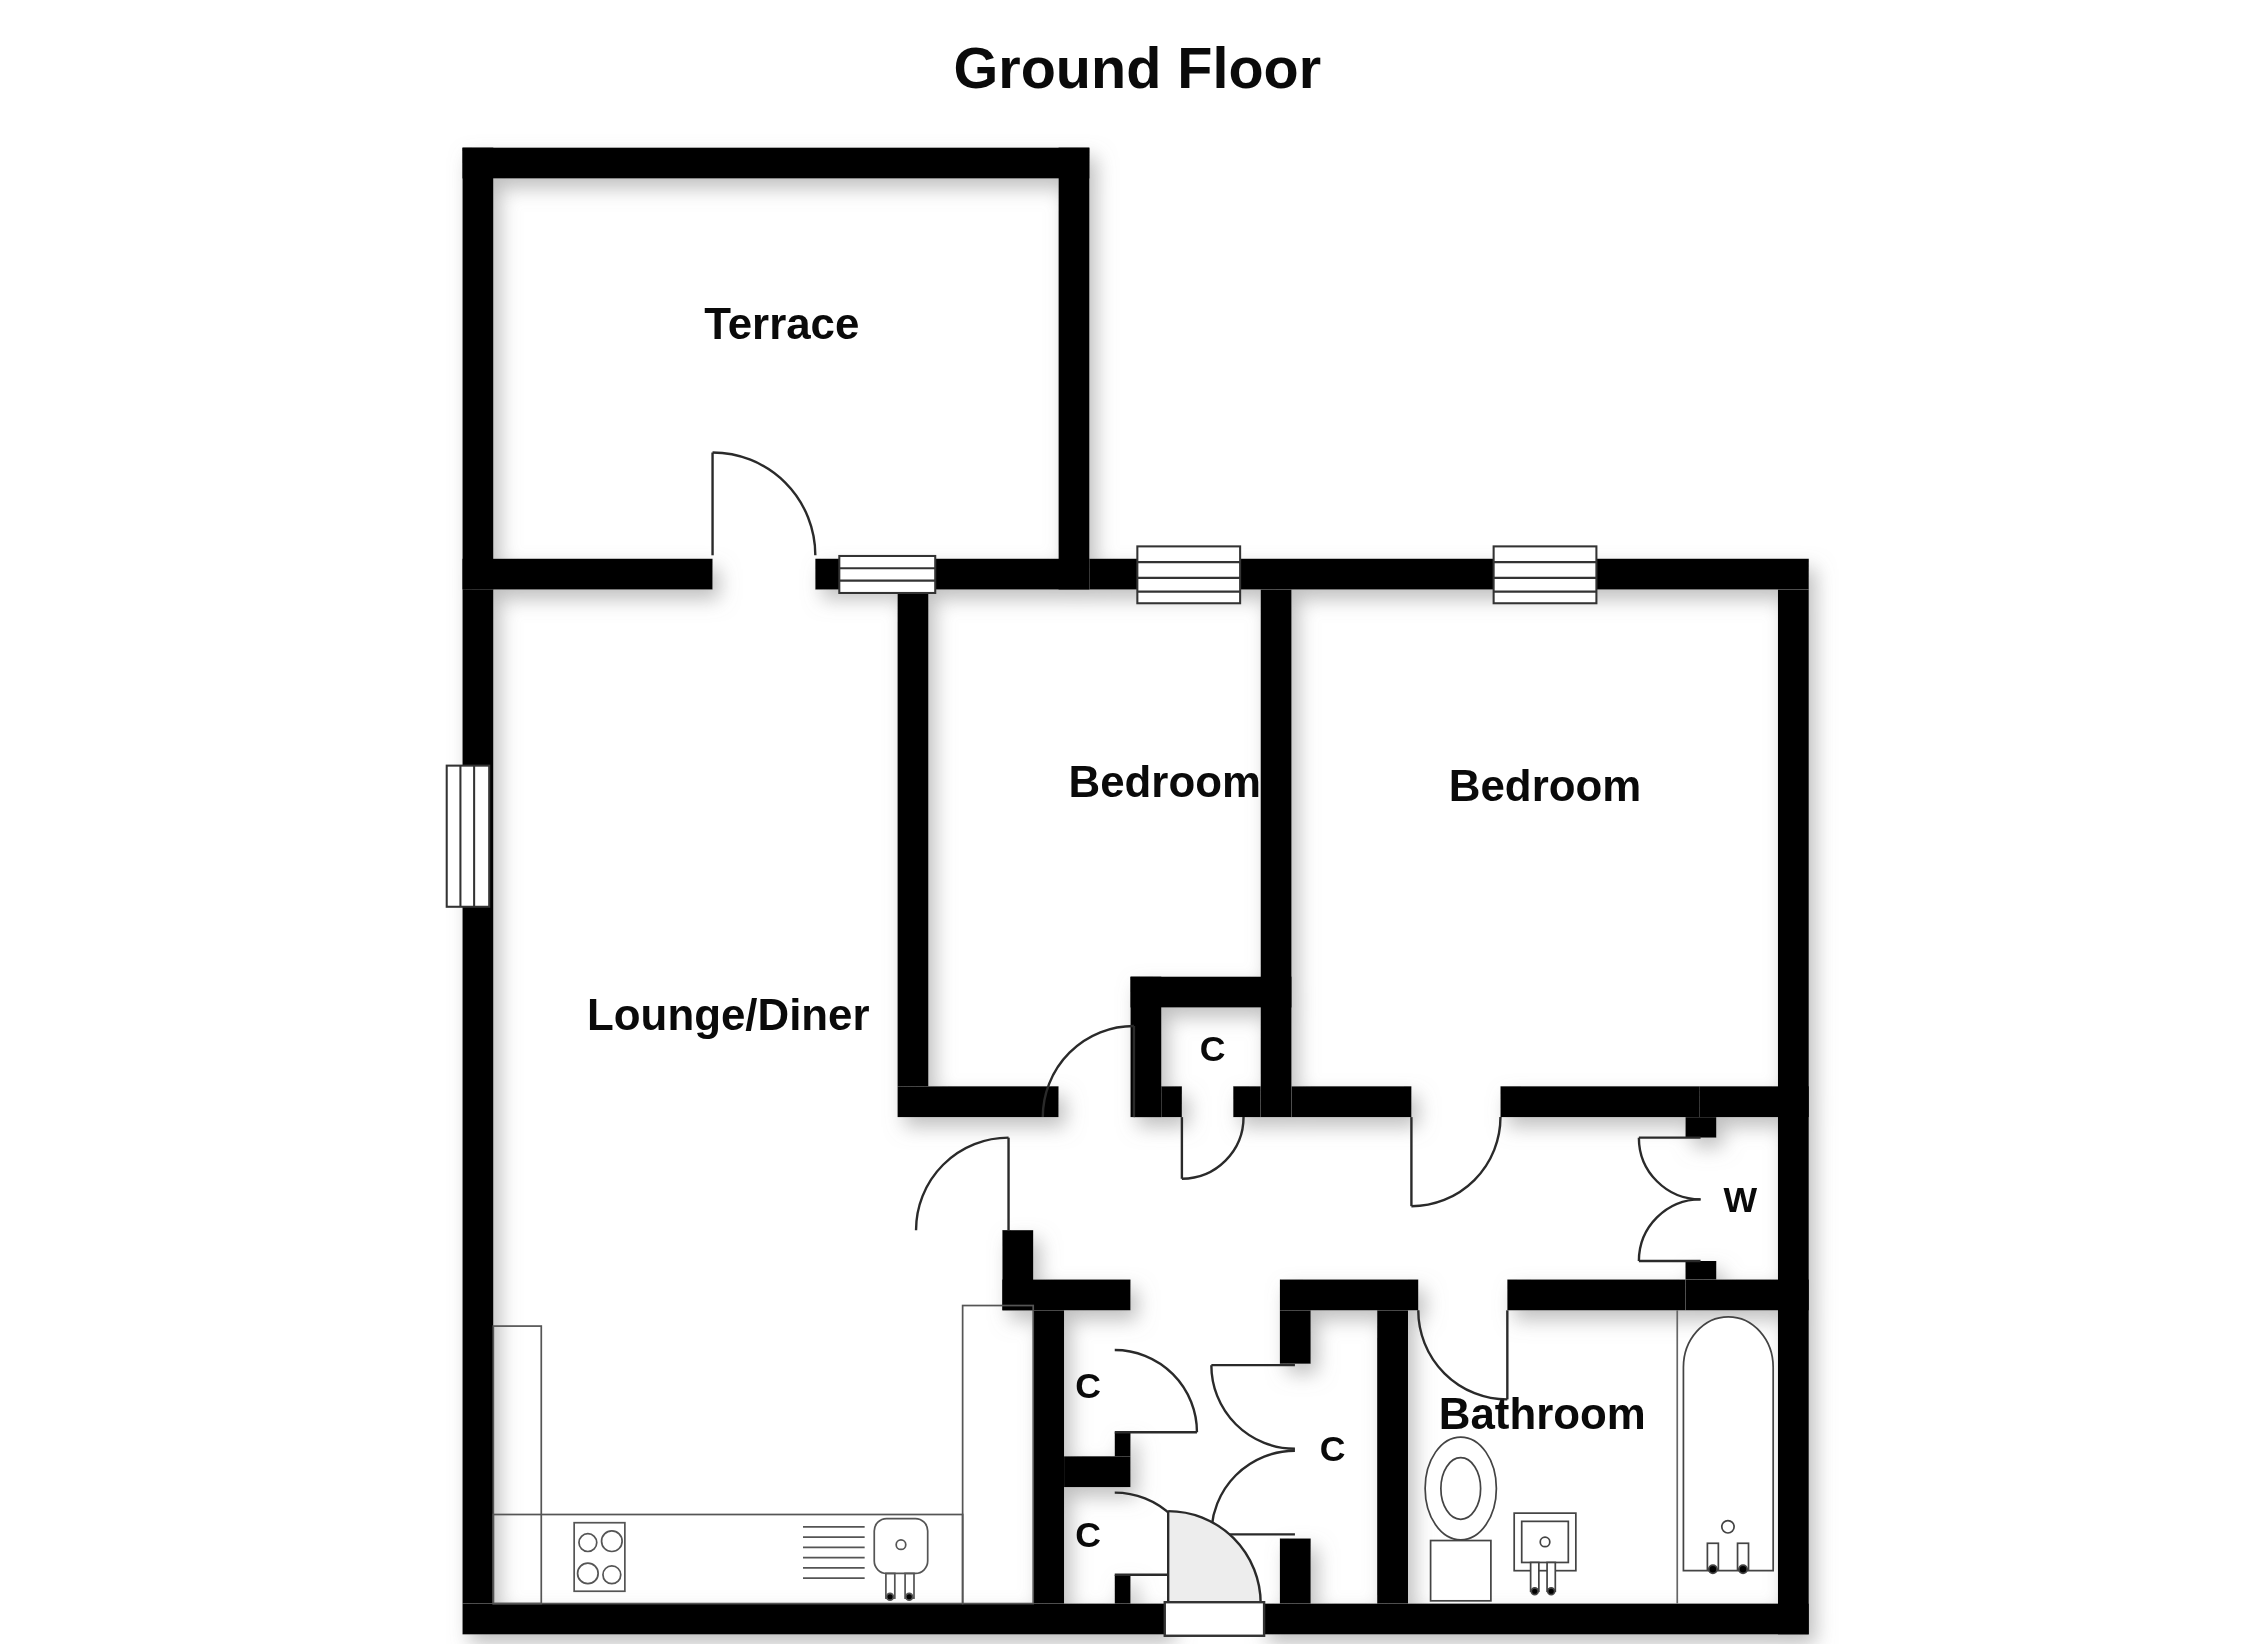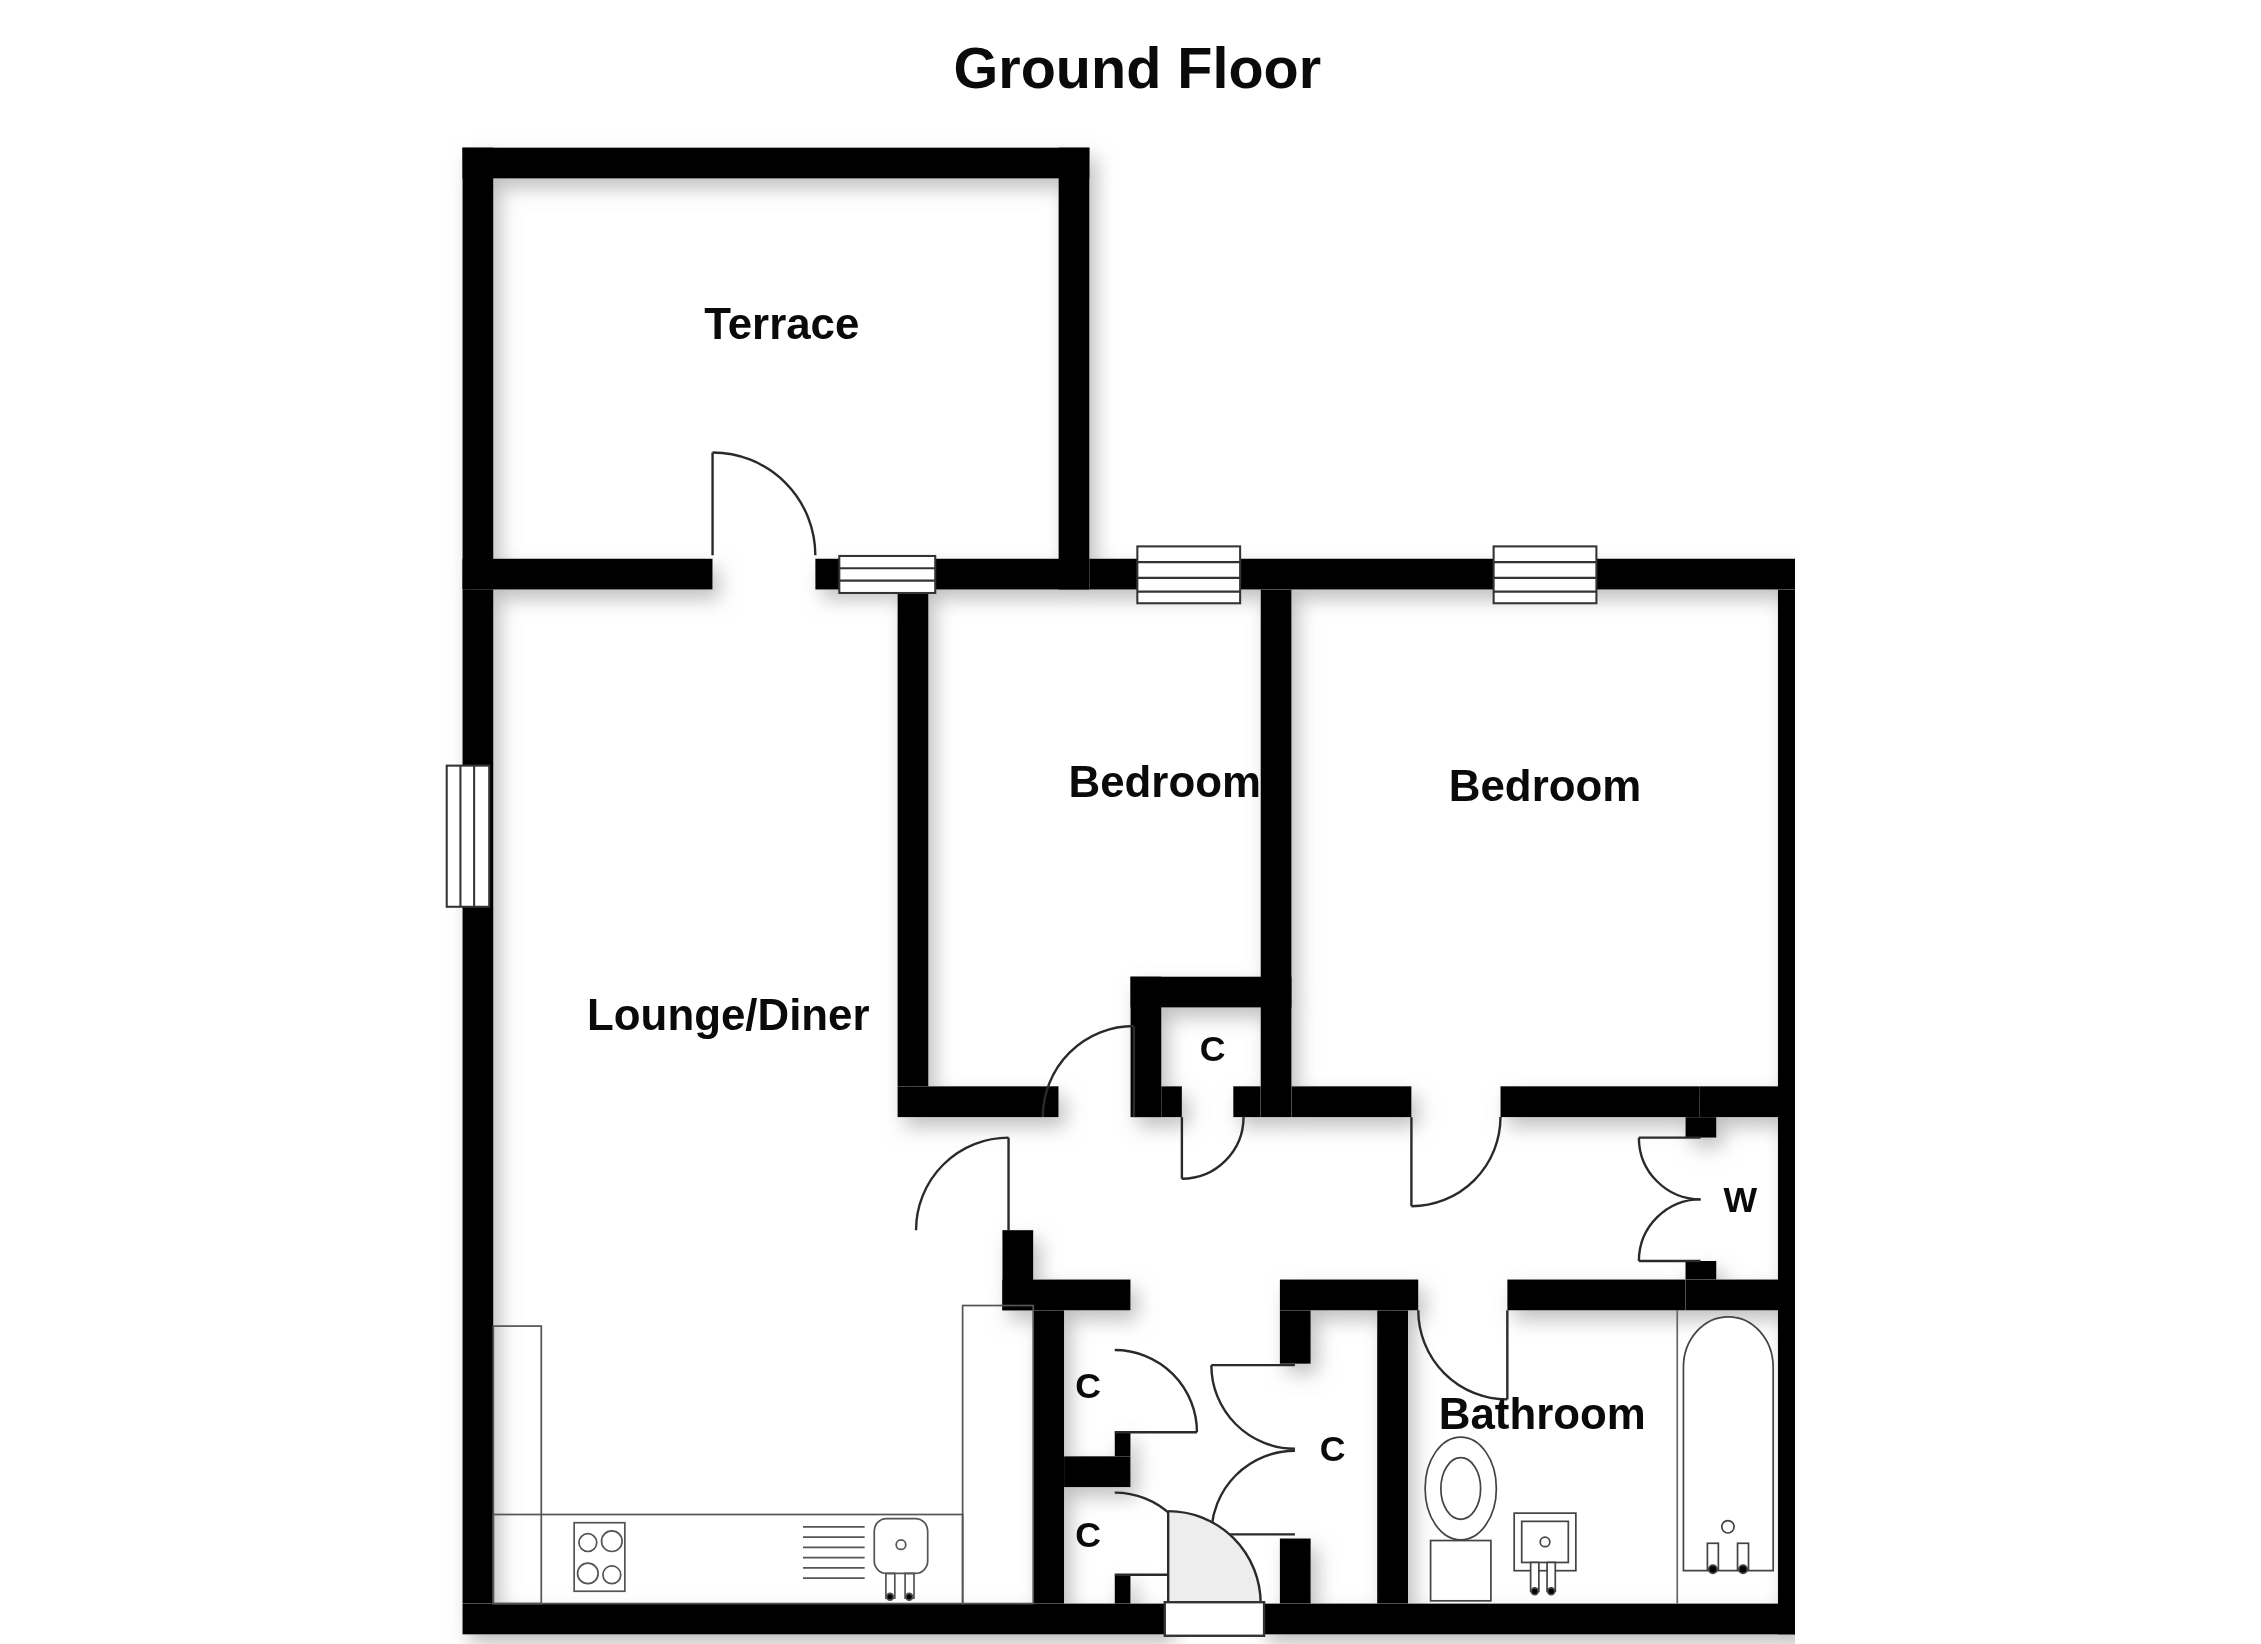--- a/index.html
+++ b/index.html
@@ -1,17 +1,17 @@
 <!DOCTYPE html>
 <html style="font-size:11px"><head>
 <meta charset="utf-8">
 <style>
   html,body{margin:0;padding:0;background:#ffffff;}
   body{width:2261px;height:1645px;font-family:"Liberation Sans",sans-serif;}
-  #plan-wrap{position:relative;width:1795px;height:1645px;overflow:hidden;background:#fff;}
+  #plan-wrap{position:relative;width:2261px;height:1645px;overflow:hidden;background:#fff;}
   svg{display:block;}
   text{font-family:"Liberation Sans","DejaVu Sans",sans-serif;font-weight:bold;fill:#0a0a0a;}
   .room-label{font-size:64px;}
   .closet-label{font-size:52px;}
   .title-label{font-size:84px;}
 </style>
 </head>
 <body>
 
 <div id="plan-wrap">

